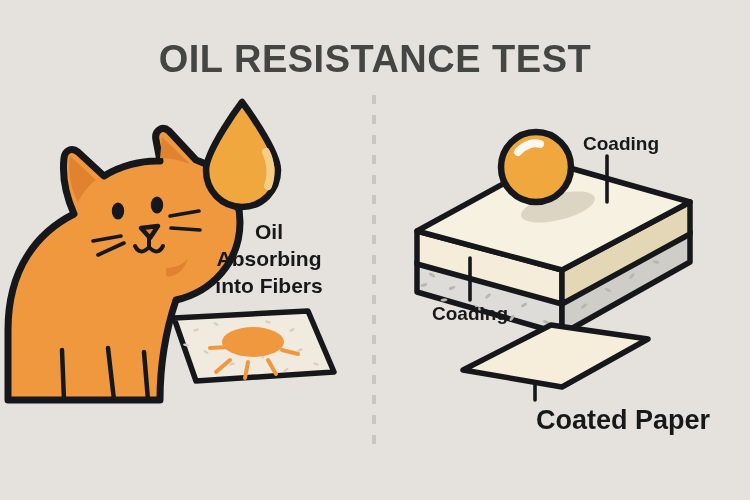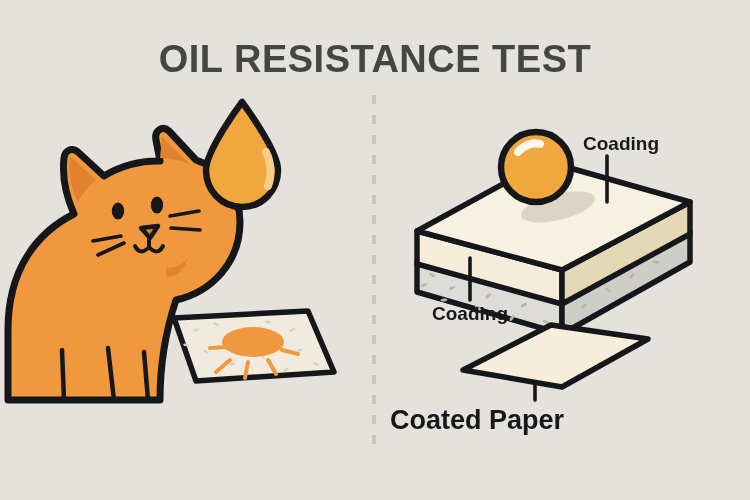--- a/index.html
+++ b/index.html
@@ -59,21 +59,21 @@
     width: 330px;
     text-align: center;
     font-size: 27px;
     font-weight: bold;
     color: #17181a;
   }
   #coated-label-text {
     left: 390px;
     top: 405px;
     width: 320px;
-    text-align: left;
+    text-align: right;
     font-size: 27px;
     font-weight: bold;
     color: #17181a;
   }
   #coating-label-text {
     left: 583px;
     top: 133px;
     font-size: 19px;
     font-weight: bold;
     color: #17181a;
@@ -206,20 +206,23 @@
 
     <line x1="607" y1="156" x2="607" y2="202" stroke="#16171A" stroke-width="3.6" stroke-linecap="round"></line>
     <line x1="470" y1="258" x2="470" y2="300" stroke="#16171A" stroke-width="3.6" stroke-linecap="round"></line>
     <line x1="535" y1="358" x2="535" y2="400" stroke="#16171A" stroke-width="3.6" stroke-linecap="round"></line>
 
     <path d="M 463 370 L 551 325 L 648 339 L 562 387 Z" fill="#F6EEDA" stroke="#16171A" stroke-width="5.5" stroke-linejoin="round"></path>
   </svg>
 
   <h1 class="txt" id="title-text">OIL RESISTANCE TEST</h1>
 
+  <div class="txt" id="oil-absorb-text">Oil
+Absorbing
+into Fibers</div>
 
   <div class="txt" id="coating-label-text">Coading</div>
 
   <div class="txt" id="fibers-label-text">Coading</div>
 
 
   <div class="txt" id="coated-label-text">Coated Paper</div>
 
 </div>
 

